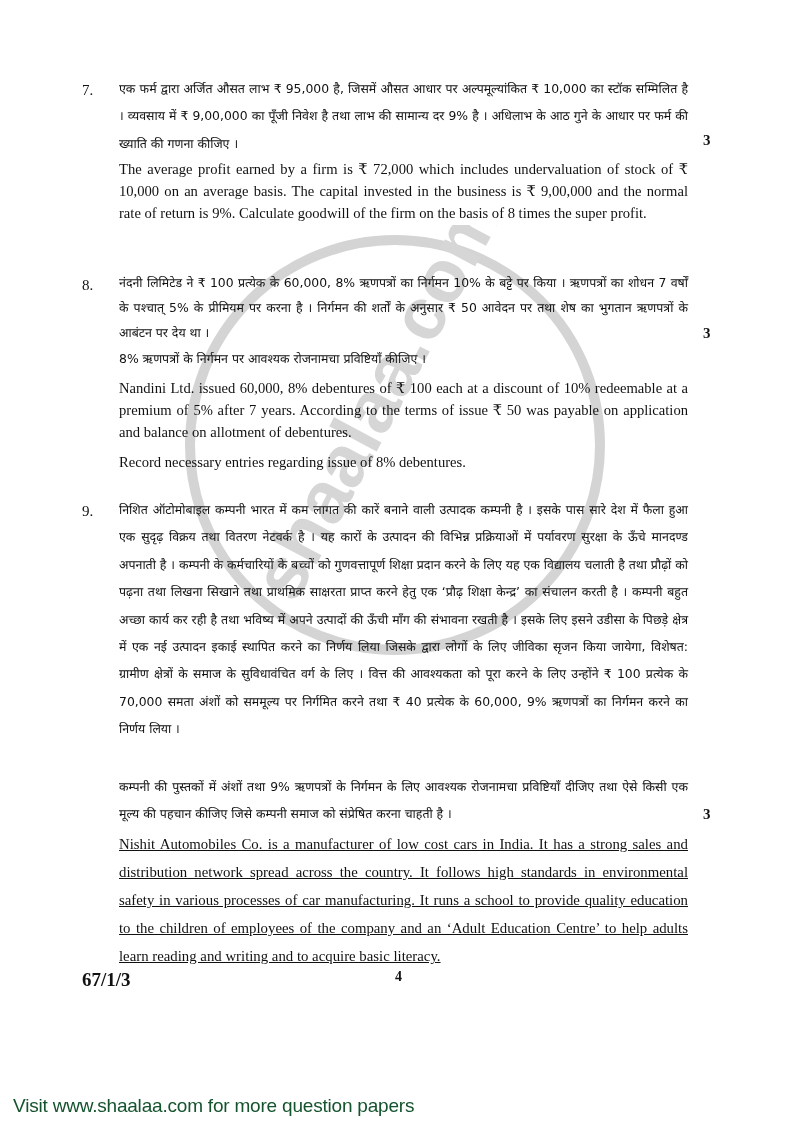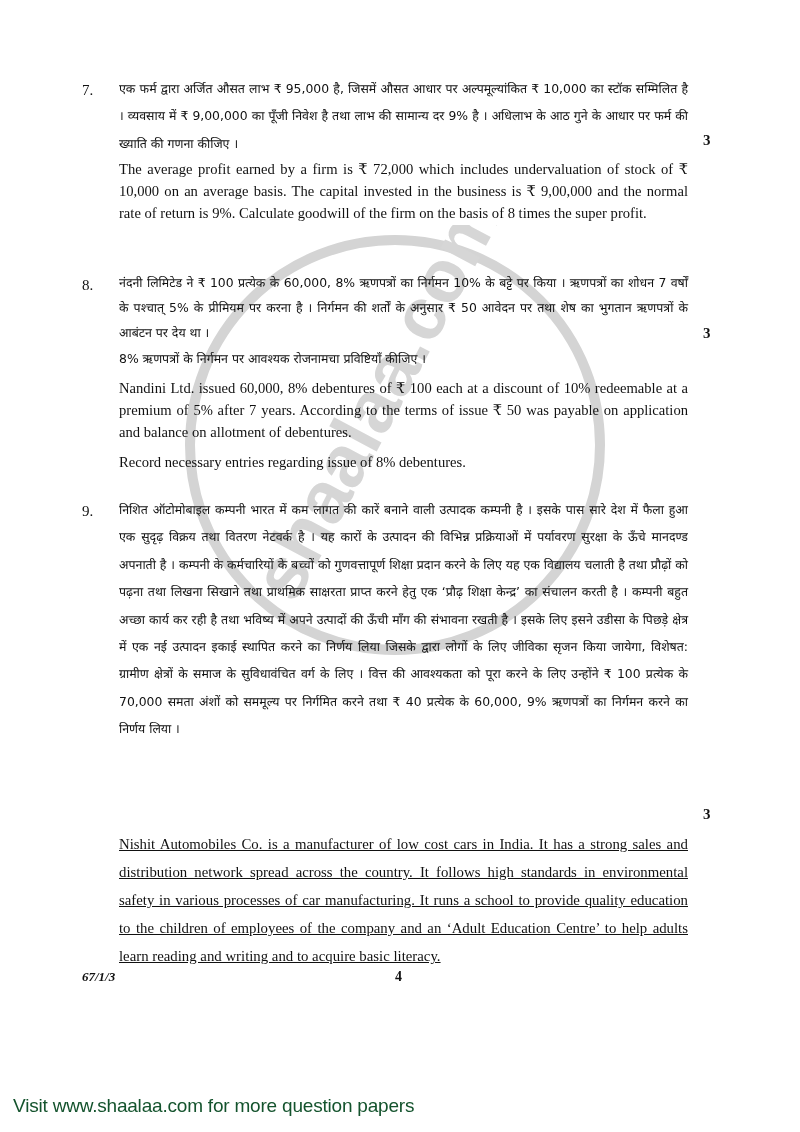--- a/index.html
+++ b/index.html
@@ -4,21 +4,21 @@
   <style>
     html, body { margin: 0; padding: 0; background: #ffffff; }
     body { width: 800px; height: 1132px; position: relative; overflow: hidden; color: #111; }
     .page { position: absolute; left: 0; top: 0; width: 800px; height: 1132px; }
     .q-num { position: absolute; left: 82px; font-family: "Liberation Serif", serif; font-size: 15px; }
     .marks { position: absolute; left: 703px; font-family: "Liberation Serif", serif; font-size: 15px; font-weight: bold; }
     .para { position: absolute; left: 119px; width: 569px; font-family: "Liberation Serif", "DejaVu Serif", serif; font-size: 14.6px; text-align: justify; }
     .hi { font-family: "DejaVu Sans", sans-serif; font-size: 12.4px; line-height: 27.3px; }
     .en { line-height: 22px; }
     .en-loose { line-height: 28px; font-size: 14.8px; text-decoration: underline; }
-    .footer-code { position: absolute; left: 82px; top: 969px; font-family: "Liberation Serif", serif; font-weight: bold; font-size: 13px; font-style: italic; }
+    .footer-code { position: absolute; left: 82px; top: 969px; font-family: "Liberation Serif", serif; font-weight: bold; font-size: 19px; }
     .footer-page { position: absolute; left: 395px; top: 969px; font-family: "Liberation Serif", serif; font-weight: bold; font-size: 14px; }
     .visit { position: absolute; left: 13px; top: 1095px; font-family: "Liberation Sans", sans-serif; font-size: 19px; color: #14532d; letter-spacing: -0.2px; }
     .watermark { position: absolute; left: 175px; top: 225px; width: 440px; height: 440px; pointer-events: none; }
     .wm-ring { position: absolute; left: 0; top: 0; width: 440px; height: 440px; }
   </style>
 </head>
 <body>
 
 <div class="page">
 
@@ -36,20 +36,21 @@
 
   <div class="q-num" style="top:277px;">8.</div>
   <div class="para hi" style="top:270px; line-height:25px;">नंदनी लिमिटेड ने ₹ 100 प्रत्येक के 60,000, 8% ऋणपत्रों का निर्गमन 10% के बट्टे पर किया । ऋणपत्रों का शोधन 7 वर्षों के पश्चात् 5% के प्रीमियम पर करना है । निर्गमन की शर्तों के अनुसार ₹ 50 आवेदन पर तथा शेष का भुगतान ऋणपत्रों के आबंटन पर देय था ।</div>
   <div class="marks" style="top:325px;">3</div>
   <div class="para hi" style="top:346px; line-height:25px;">8% ऋणपत्रों के निर्गमन पर आवश्यक रोजनामचा प्रविष्टियाँ कीजिए ।</div>
   <div class="para en" style="top:377px;">Nandini Ltd. issued 60,000, 8% debentures of ₹ 100 each at a discount of 10% redeemable at a premium of 5% after 7 years. According to the terms of issue ₹ 50 was payable on application and balance on allotment of debentures.</div>
   <div class="para en" style="top:451px;">Record necessary entries regarding issue of 8% debentures.</div>
 
   <div class="q-num" style="top:503px;">9.</div>
   <div class="para hi" style="top:496px; line-height:27.4px;">निशित ऑटोमोबाइल कम्पनी भारत में कम लागत की कारें बनाने वाली उत्पादक कम्पनी है । इसके पास सारे देश में फैला हुआ एक सुदृढ़ विक्रय तथा वितरण नेटवर्क है । यह कारों के उत्पादन की विभिन्न प्रक्रियाओं में पर्यावरण सुरक्षा के ऊँचे मानदण्ड अपनाती है । कम्पनी के कर्मचारियों के बच्चों को गुणवत्तापूर्ण शिक्षा प्रदान करने के लिए यह एक विद्यालय चलाती है तथा प्रौढ़ों को पढ़ना तथा लिखना सिखाने तथा प्राथमिक साक्षरता प्राप्त करने हेतु एक ‘प्रौढ़ शिक्षा केन्द्र’ का संचालन करती है । कम्पनी बहुत अच्छा कार्य कर रही है तथा भविष्य में अपने उत्पादों की ऊँची माँग की संभावना रखती है । इसके लिए इसने उडीसा के पिछड़े क्षेत्र में एक नई उत्पादन इकाई स्थापित करने का निर्णय लिया जिसके द्वारा लोगों के लिए जीविका सृजन किया जायेगा, विशेषत: ग्रामीण क्षेत्रों के समाज के सुविधावंचित वर्ग के लिए । वित्त की आवश्यकता को पूरा करने के लिए उन्होंने ₹ 100 प्रत्येक के 70,000 समता अंशों को सममूल्य पर निर्गमित करने तथा ₹ 40 प्रत्येक के 60,000, 9% ऋणपत्रों का निर्गमन करने का निर्णय लिया ।</div>
+  <div class="para hi" style="top:773px; line-height:27.4px;">कम्पनी की पुस्तकों में अंशों तथा 9% ऋणपत्रों के निर्गमन के लिए आवश्यक रोजनामचा प्रविष्टियाँ दीजिए तथा ऐसे किसी एक मूल्य की पहचान कीजिए जिसे कम्पनी समाज को संप्रेषित करना चाहती है ।</div>
   <div class="marks" style="top:806px;">3</div>
   <div class="para en-loose" style="top:830px;">Nishit Automobiles Co. is a manufacturer of low cost cars in India. It has a strong sales and distribution network spread across the country. It follows high standards in environmental safety in various processes of car manufacturing. It runs a school to provide quality education to the children of employees of the company and an ‘Adult Education Centre’ to help adults learn reading and writing and to acquire basic literacy.</div>
 
   <div class="footer-code">67/1/3</div>
   <div class="footer-page">4</div>
 
   <div class="visit">Visit www.shaalaa.com for more question papers</div>
 </div>
 
 </body></html>

